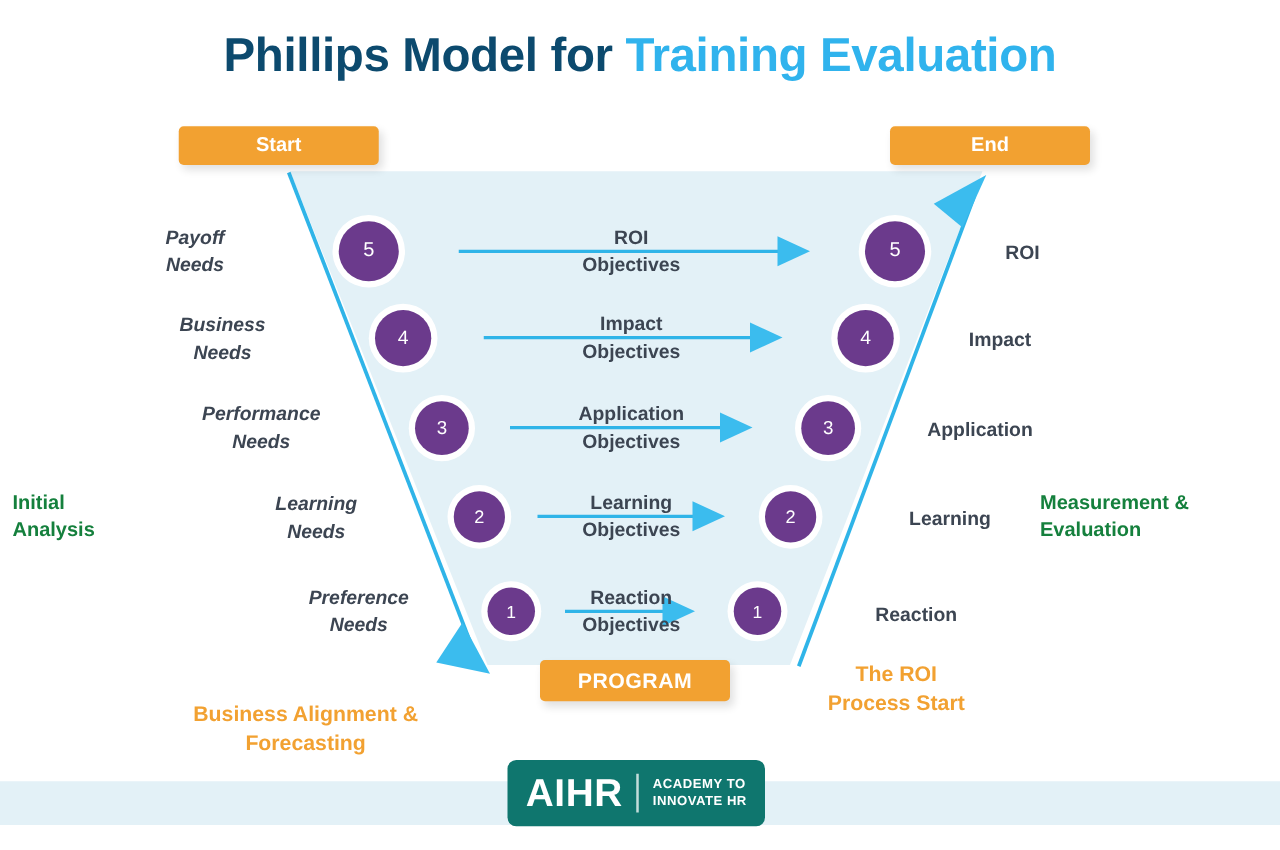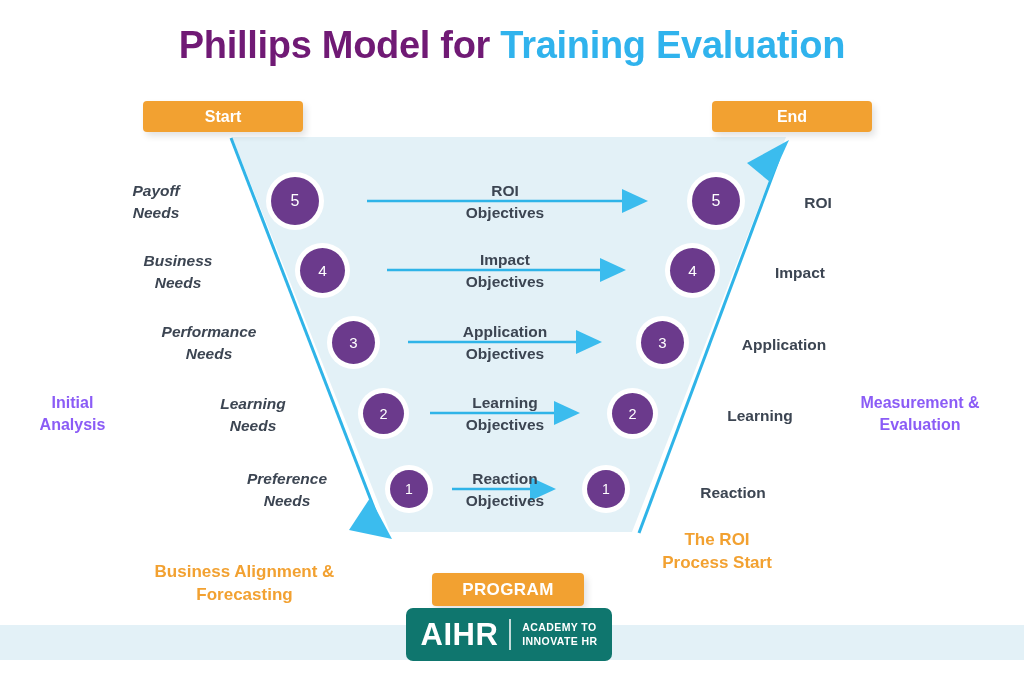--- a/index.html
+++ b/index.html
@@ -21,21 +21,21 @@
     position: absolute;
     top: 24px;
     left: 0;
     width: 1024px;
     text-align: center;
     font-size: 38px;
     font-weight: bold;
     letter-spacing: -0.3px;
     white-space: nowrap;
   }
-  #title .t-dark { color: #701a75; }
+  #title .t-dark { color: #0c4a6e; }
   #title .t-blue { color: #30B3ED; }
 
   
   #funnel-svg {
     position: absolute;
     left: 0;
     top: 0;
     width: 1024px;
     height: 680px;
   }
@@ -62,21 +62,20 @@
   #banner-end {
     left: 712px; top: 101px;
     width: 160px; height: 31px;
     font-size: 16px;
   }
   #banner-program {
     left: 432px; top: 528px;
     width: 152px; height: 33px;
     font-size: 17px;
     letter-spacing: 0.4px;
-    margin-top: 45px;
   }
 
   
   .node {
     position: absolute;
     border-radius: 50%;
     background: #6B3A8C;
     color: #ffffff;
     display: flex;
     align-items: center;
@@ -112,25 +111,25 @@
     font-weight: bold;
     line-height: 1.45;
     text-align: center;
     white-space: nowrap;
   }
   .obj-label .l1 { display: block; }
   .obj-label .l2 { display: block; }
 
   .purple-note {
     position: absolute;
-    color: #8b5cf6;
+    color: #15803d;
     font-size: 16px;
     font-weight: bold;
     line-height: 1.35;
-    text-align: center;
+    text-align: left;
     white-space: nowrap;
   }
   .orange-note {
     position: absolute;
     color: #F2A131;
     font-size: 17px;
     font-weight: bold;
     line-height: 1.35;
     text-align: center;
     white-space: nowrap;

